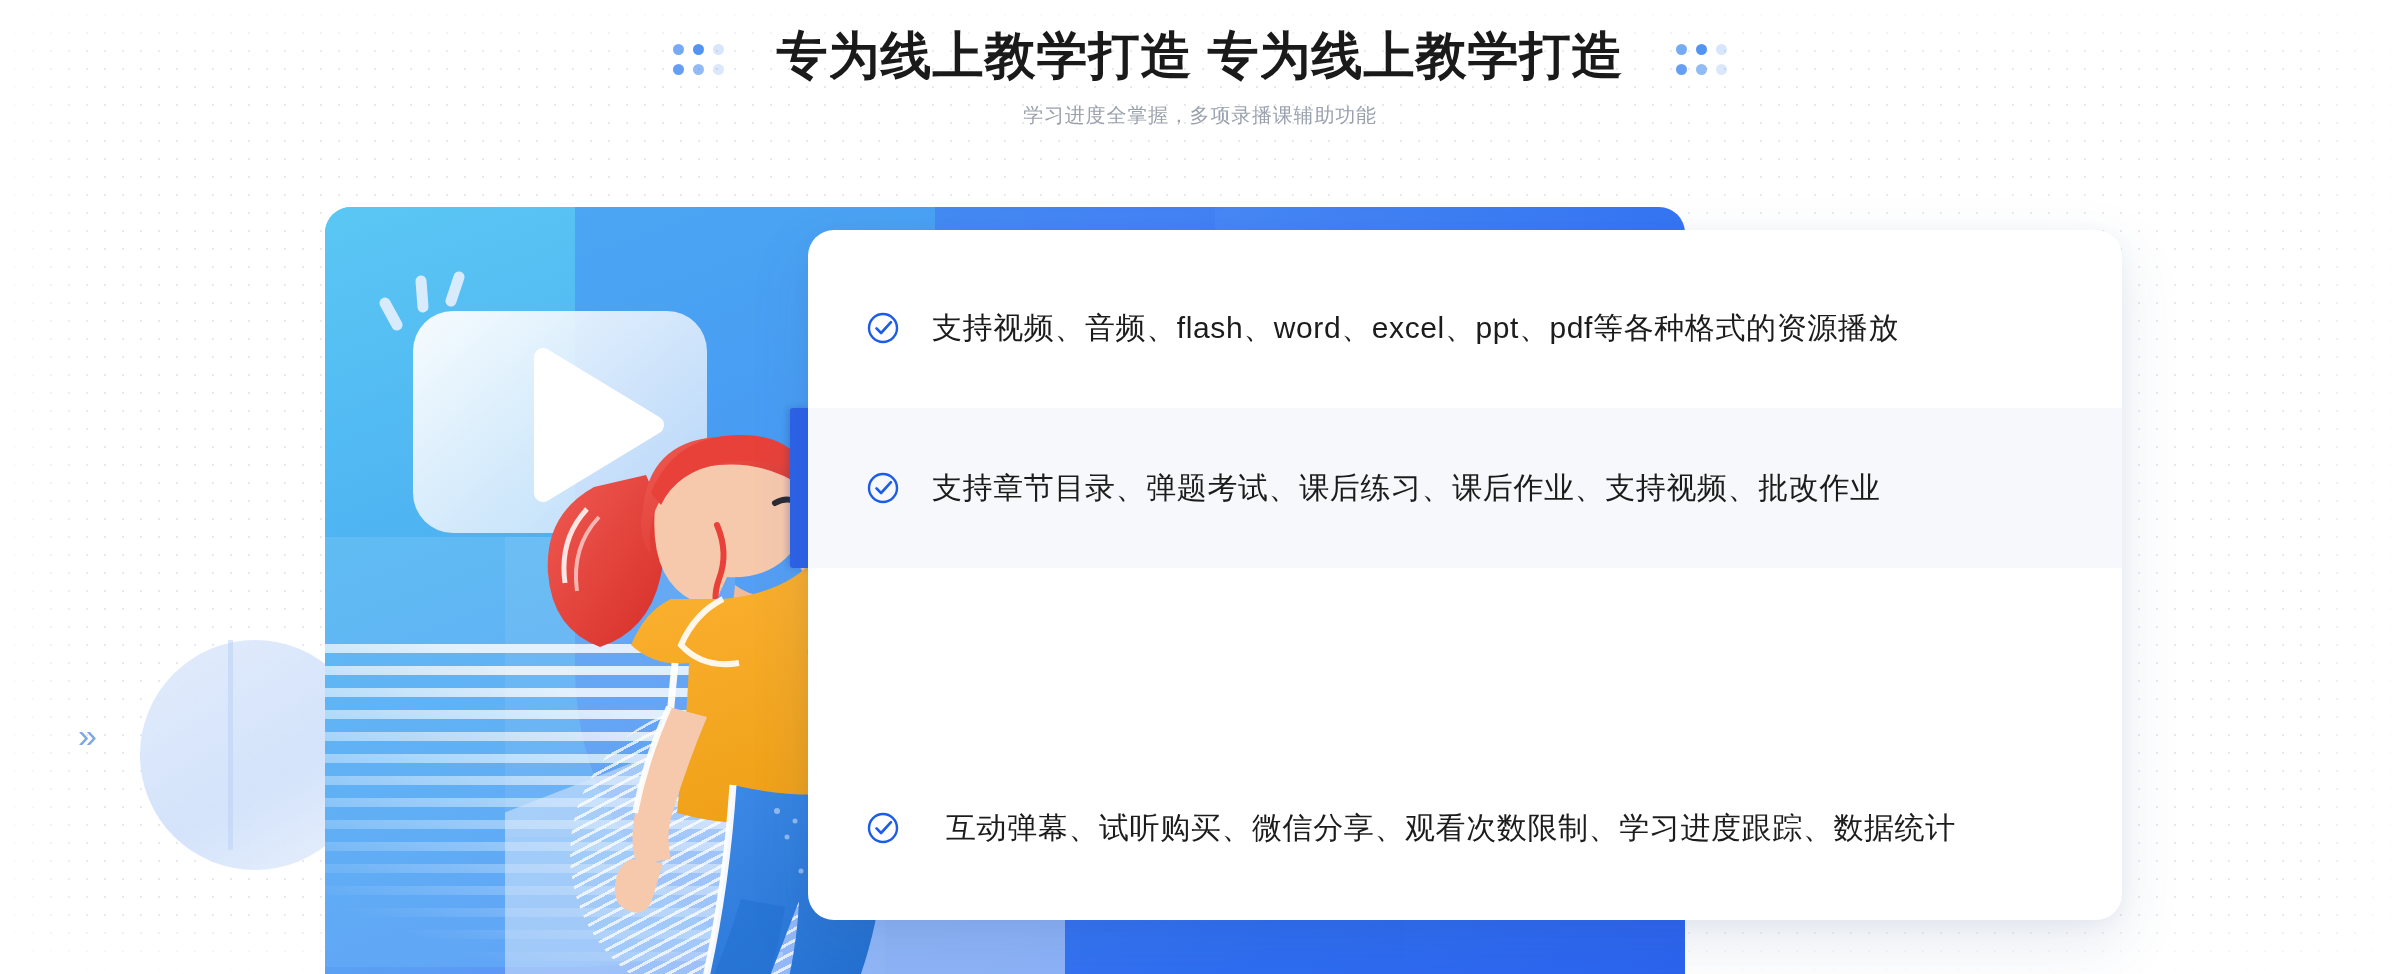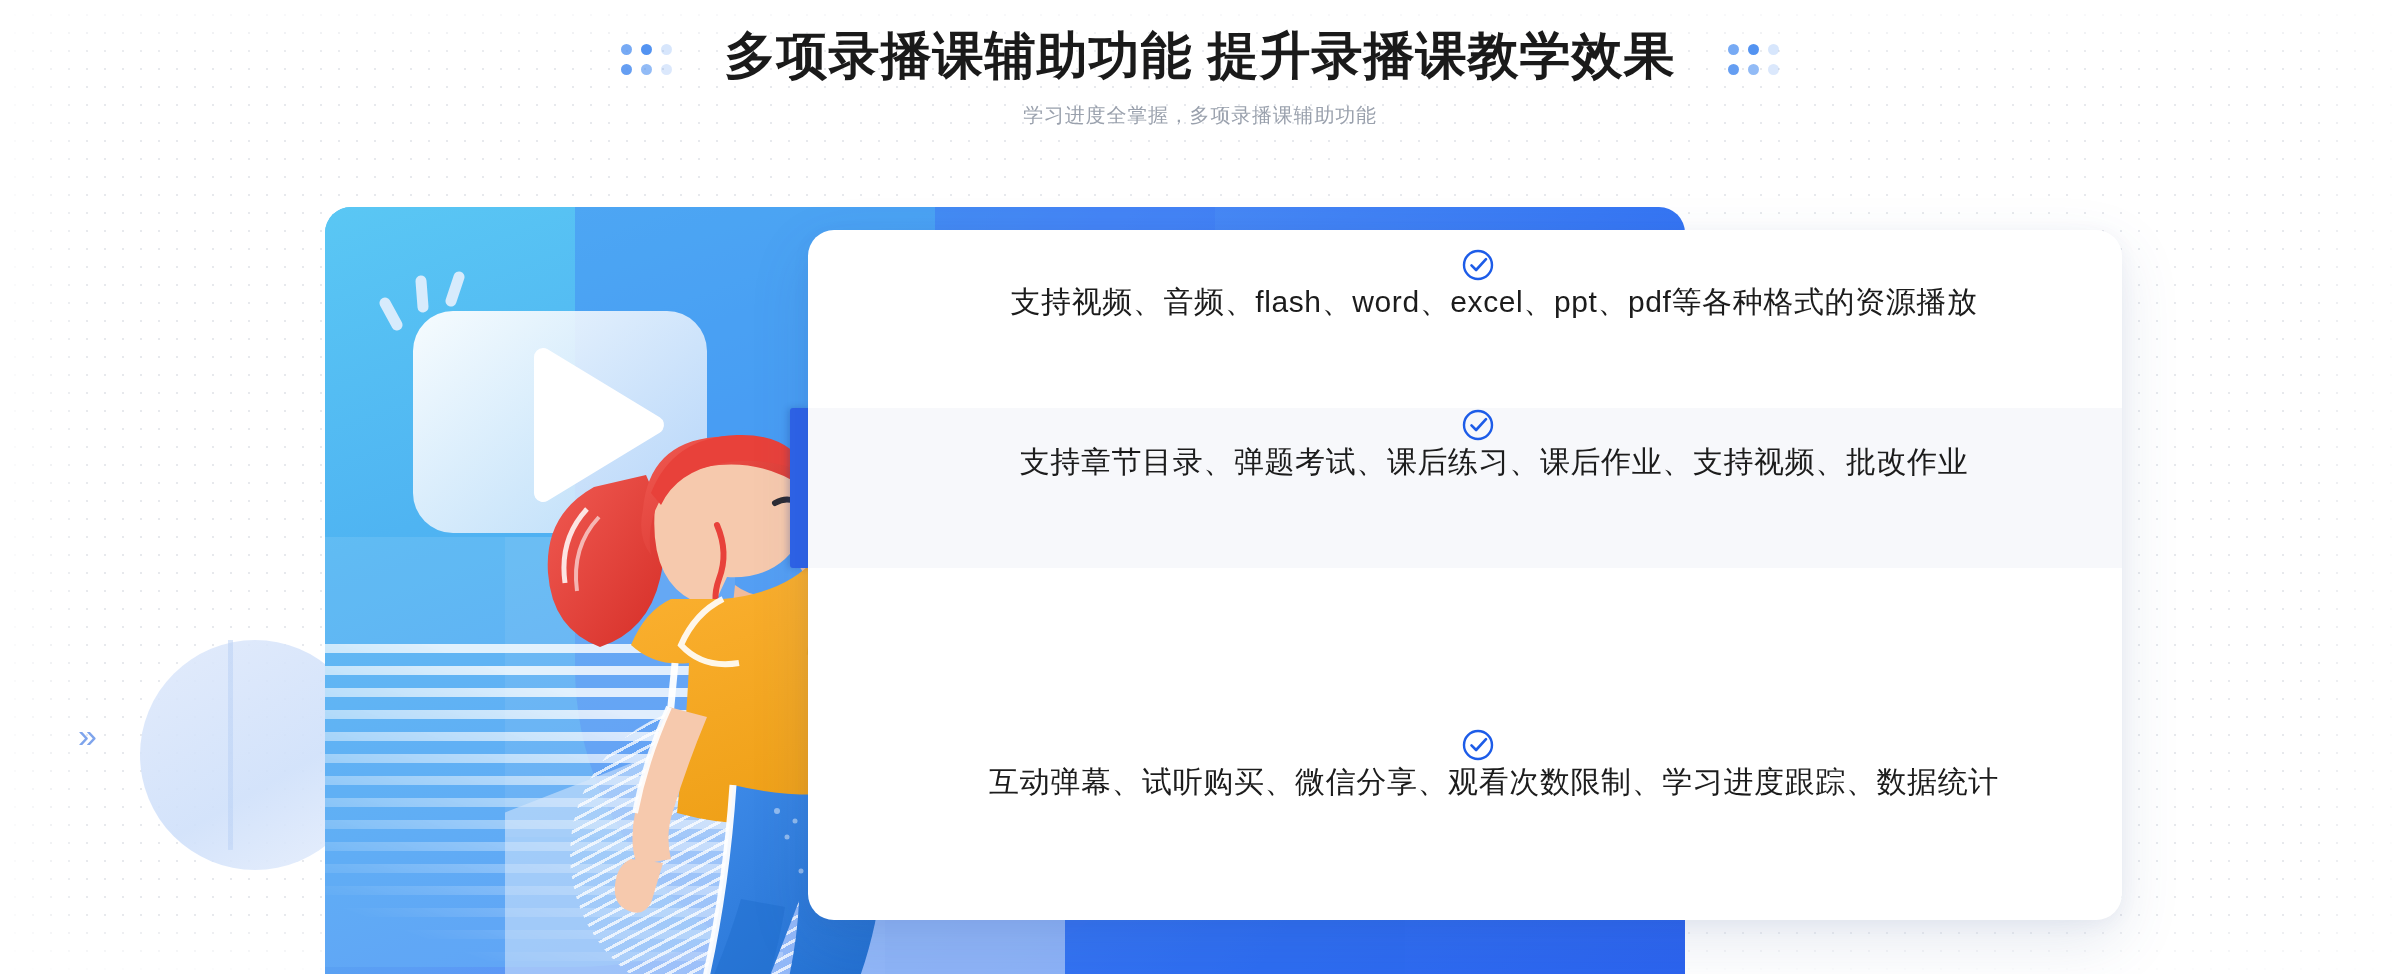--- a/index.html
+++ b/index.html
@@ -139,26 +139,26 @@
     position:absolute; left:808px; top:230px;
     width:1314px; height:690px;
     background:#ffffff;
     border-radius:26px;
     box-shadow:0 22px 60px rgba(60,90,150,.13), 0 4px 18px rgba(60,90,150,.06);
     overflow:hidden;
   }
   .feature-list{ position:absolute; inset:0; }
   .feature-row{
     position:absolute; left:0; width:100%; height:160px;
-    display:flex; align-items:center; padding-left:58px;flex-direction:column;
+    display:flex; align-items:center; padding-left:58px;
   }
   .feature-row.r0{ top:18px; }
   .feature-row.r1{ top:178px; background:#f7f8fb; }
   .feature-row.r2{ top:338px; }
-  .feature-row.r3{ top:498px; }
+  .feature-row.r3{ top:518px;gap:14px; }
 
   .check-icon{ flex:0 0 auto; width:34px; height:34px; margin-right:32px; }
   .feature-text{
     font-size:30px; color:#1c1c1c; letter-spacing:.6px; white-space:nowrap;
   }
 
   
   .row-accent{
     position:absolute; left:790px; top:408px; width:22px; height:160px;
     background:#2d62e8; border-radius:3px 0 0 3px;
@@ -197,21 +197,21 @@
 
       <span class="dot-cluster">
         <i></i>
           <i></i>
           <i></i>
           <i></i>
           <i></i>
           <i></i>
       </span>
 
-      <h1 class="title">多项录播课辅助功能 提升录播课教学效果</h1>
+      <h1 class="title">专为线上教学打造 专为线上教学打造</h1>
 
       <span class="dot-cluster">
         <i></i>
           <i></i>
           <i></i>
           <i></i>
           <i></i>
           <i></i>
       </span>
     </div>

